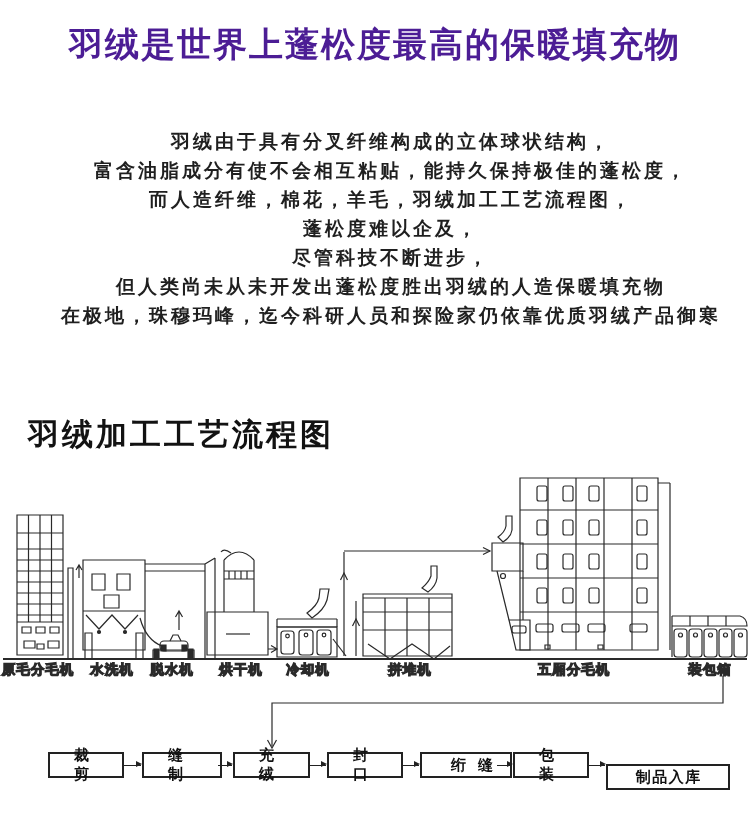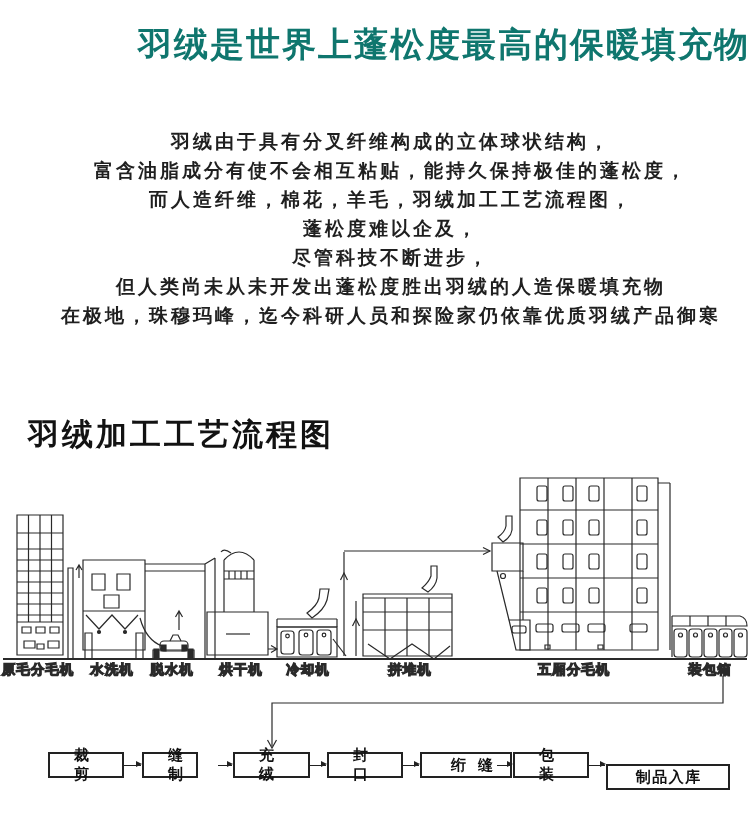--- a/index.html
+++ b/index.html
@@ -1,22 +1,22 @@
 <!DOCTYPE html>
 <html><head>
 <meta charset="utf-8">
 <style>
   html,body{margin:0;padding:0;}
   body{
     width:750px;height:835px;position:relative;background:#ffffff;
     font-family:"Liberation Sans", sans-serif;color:#1a1a1a;overflow:hidden;
   }
   .main-title{
-    position:absolute;top:22px;left:0;width:750px;text-align:right;
-    font-size:34px;font-weight:800;letter-spacing:2px;color:#0f766e;
+    position:absolute;top:22px;left:0;width:750px;text-align:center;
+    font-size:34px;font-weight:800;letter-spacing:2px;color:#4c1d95;
   }
   .intro{
     position:absolute;top:127px;left:0;width:750px;text-align:center;
     font-size:19px;font-weight:600;letter-spacing:3px;color:#1f1f1f;padding-left:16px;
   }
   .intro .line{height:29px;line-height:29px;}
   .section-title{
     position:absolute;top:414px;left:28px;
     font-size:31px;font-weight:800;letter-spacing:3px;color:#121212;
   }
@@ -204,21 +204,21 @@
     <text class="machine-label" x="241" y="674">烘干机</text>
     <text class="machine-label" x="308" y="674">冷却机</text>
     <text class="machine-label" x="410" y="674">拼堆机</text>
     <text class="machine-label" x="574" y="674">五厢分毛机</text>
     <text class="machine-label" x="710" y="674">装包箱</text>
   </g>
 </svg>
 
 <div>
   <div class="flow-box two" style="left:48px;width:76px;">裁剪</div>
-  <div class="flow-box two" style="left:142px;width:56px;">缝制</div>
+  <div class="flow-box two" style="left:142px;width:80px;">缝制</div>
   <div class="flow-box two" style="left:233px;width:77px;">充绒</div>
   <div class="flow-box two" style="left:327px;width:76px;">封口</div>
   <div class="flow-box two" style="left:420px;width:92px;">绗缝</div>
   <div class="flow-box two" style="left:513px;width:76px;">包装</div>
   <div class="flow-box four" style="left:606px;width:124px;margin-top:12px;">制品入库</div>
 
   <div class="flow-arrow" style="left:124px;width:17px;"></div>
   <div class="flow-arrow" style="left:218px;width:14px;"></div>
   <div class="flow-arrow" style="left:310px;width:16px;"></div>
   <div class="flow-arrow" style="left:403px;width:16px;"></div>

